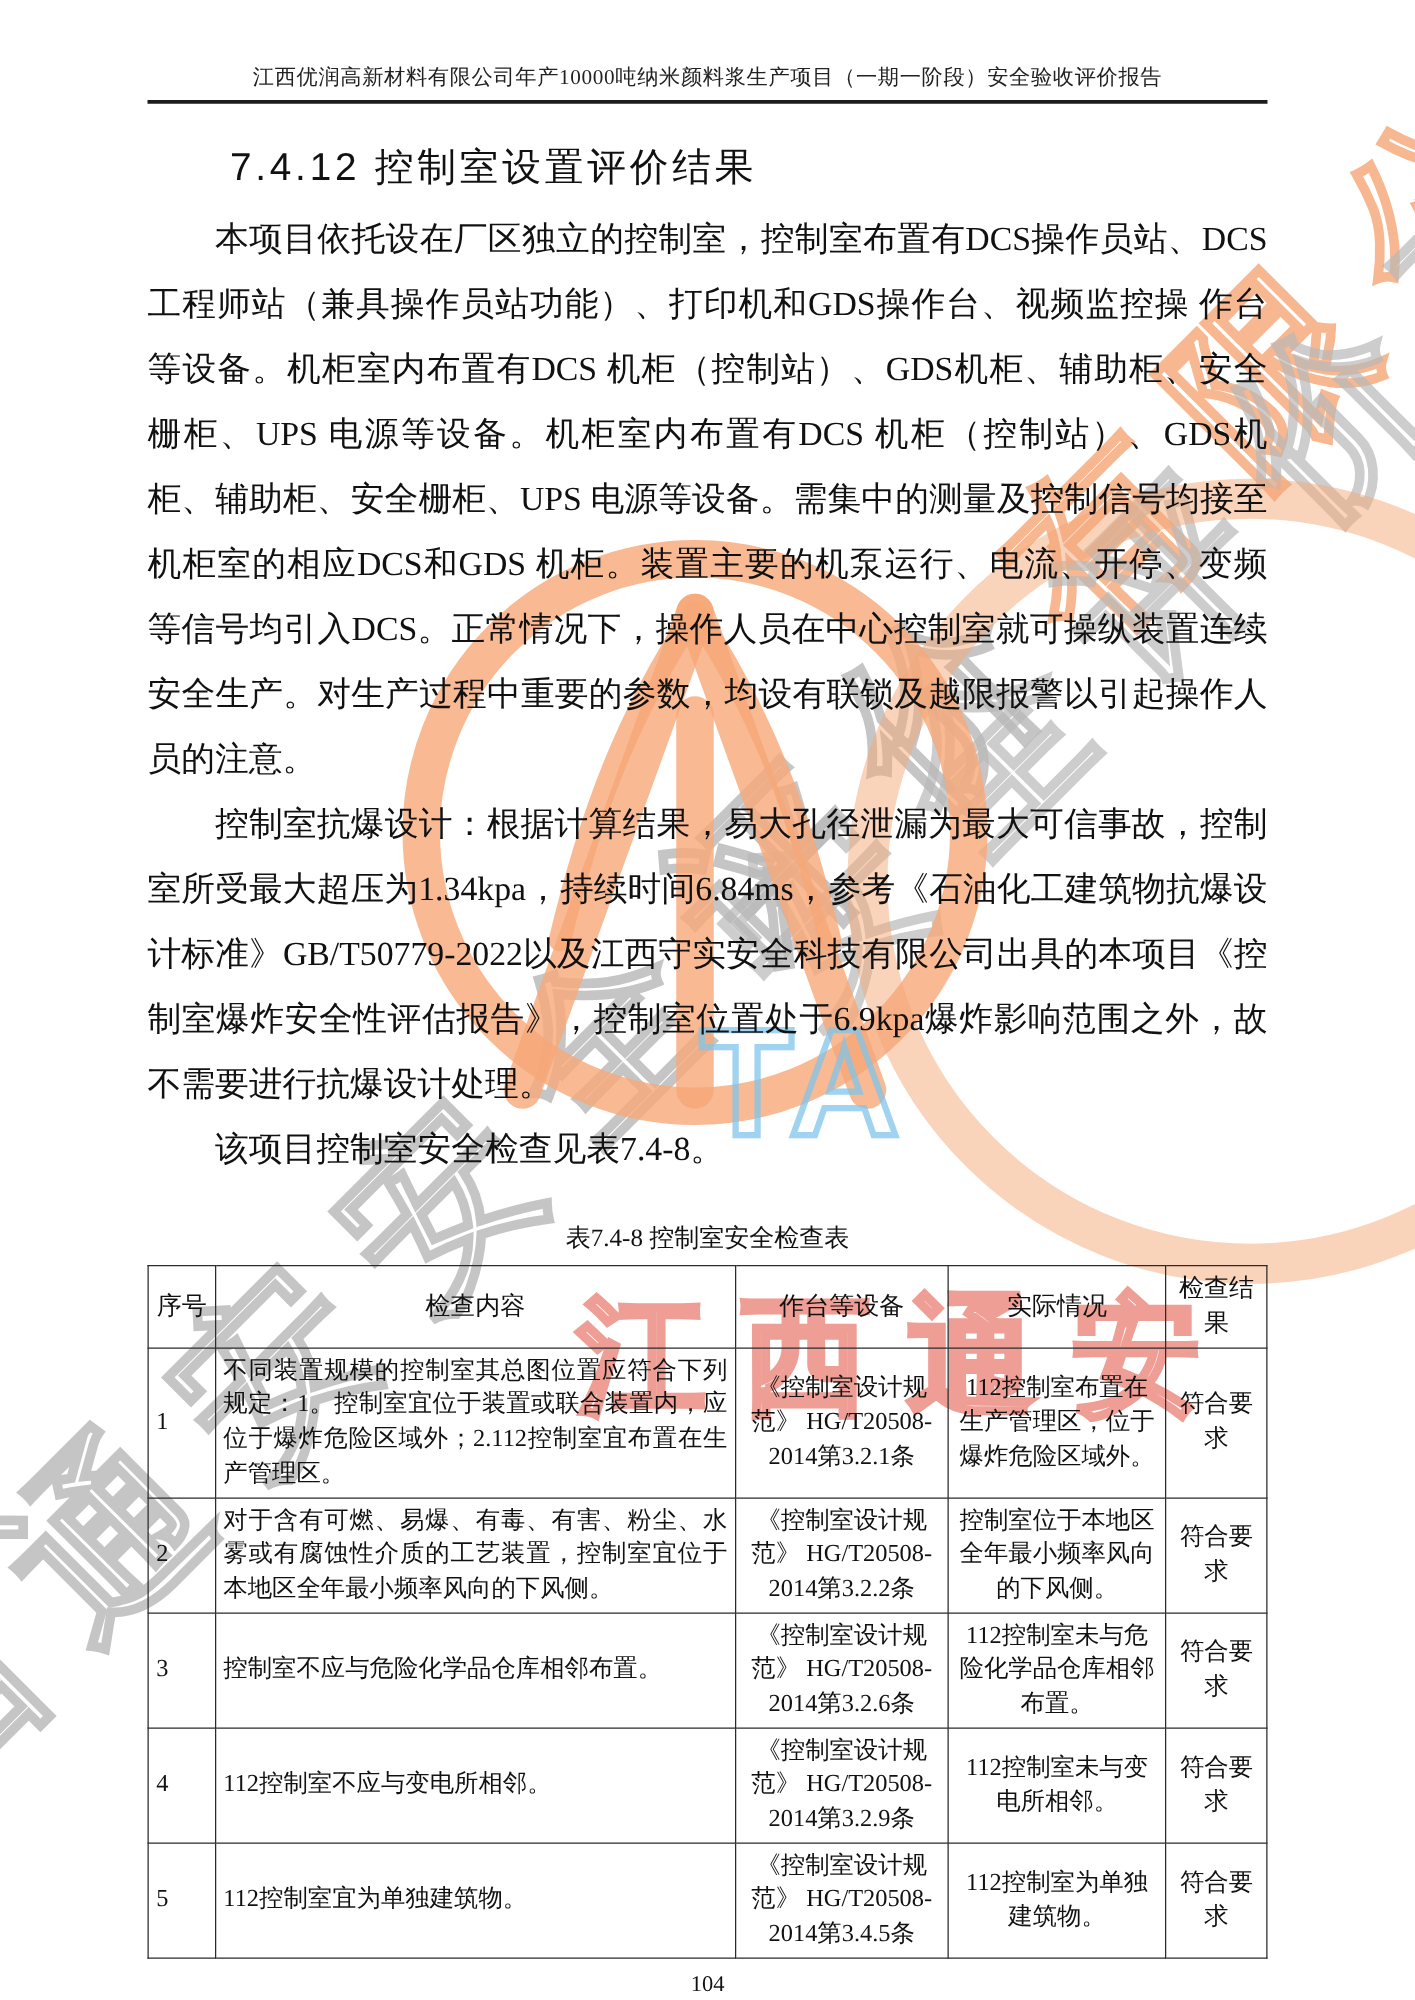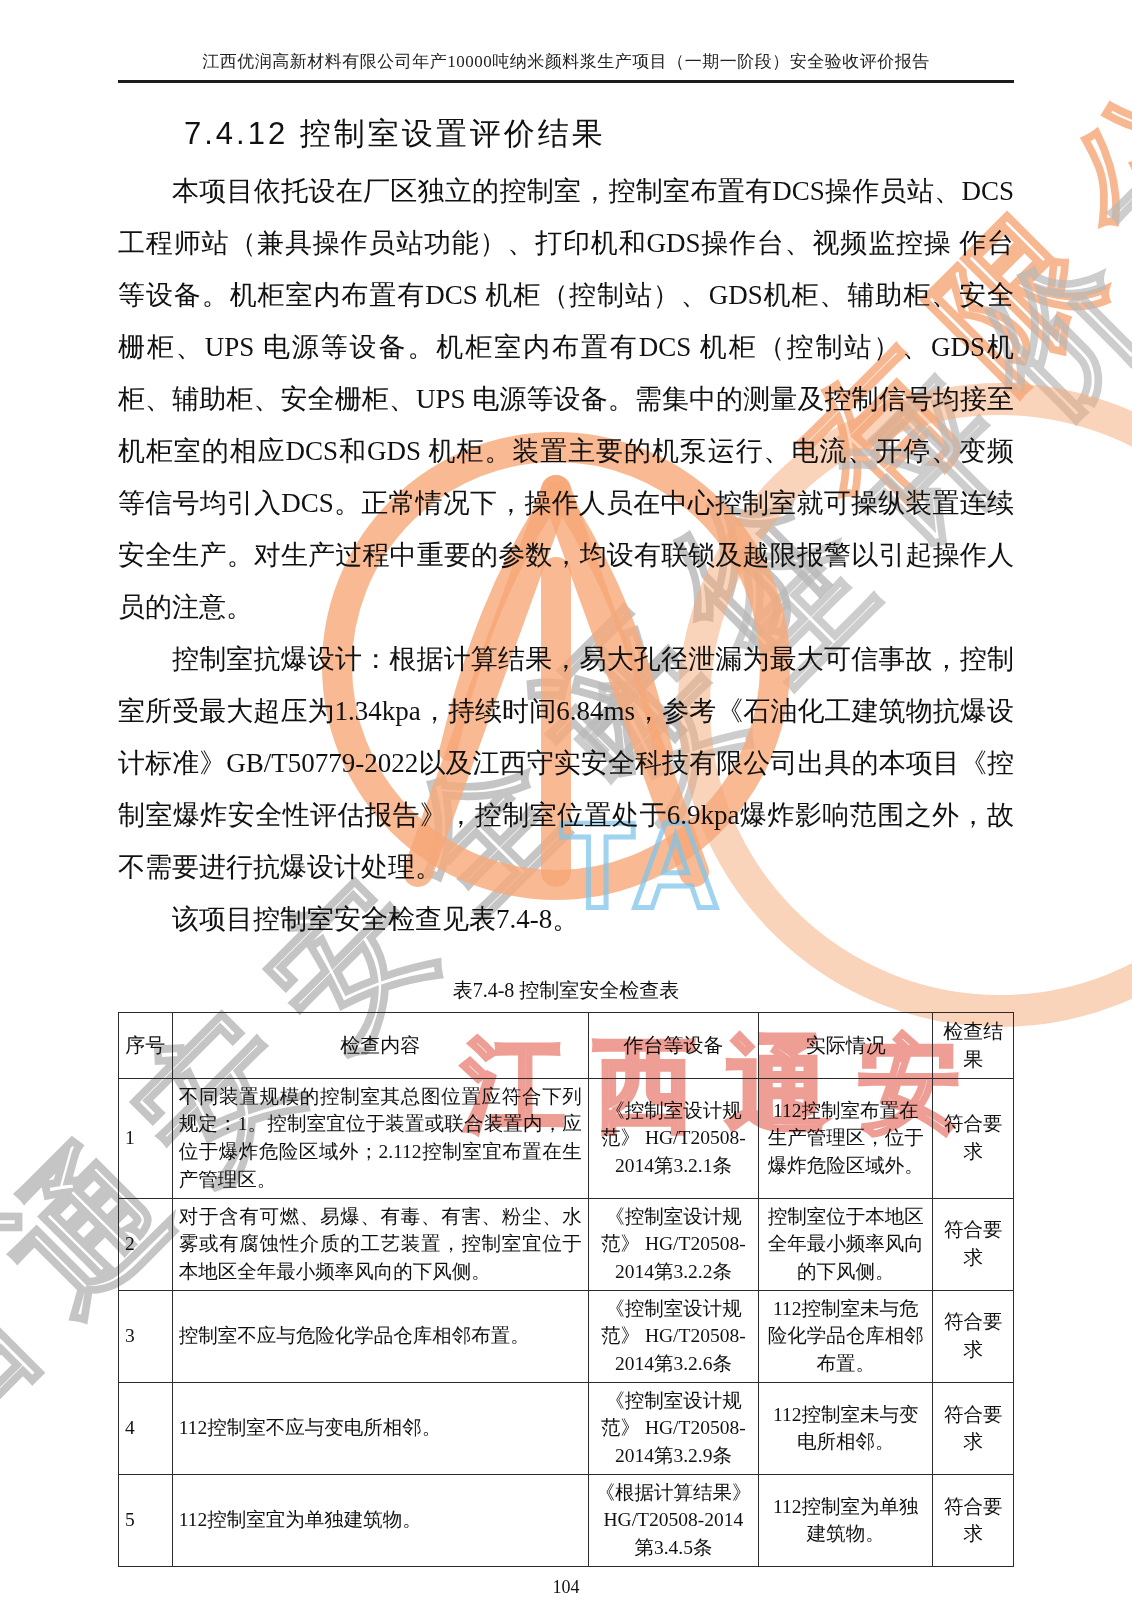--- a/index.html
+++ b/index.html
@@ -169,21 +169,21 @@
         <tr>
           <td class="c-no">4</td>
           <td class="c-content">112控制室不应与变电所相邻。</td>
           <td class="c-basis">《控制室设计规范》 HG/T20508-2014第3.2.9条</td>
           <td class="c-actual">112控制室未与变电所相邻。</td>
           <td class="c-result">符合要求</td>
         </tr>
         <tr>
           <td class="c-no">5</td>
           <td class="c-content">112控制室宜为单独建筑物。</td>
-          <td class="c-basis">《根据计算结果》 HG/T20508-2014第3.4.5条</td>
+          <td class="c-basis">《控制室设计规范》 HG/T20508-2014第3.4.5条</td>
           <td class="c-actual">112控制室为单独建筑物。</td>
           <td class="c-result">符合要求</td>
         </tr>
       </tbody>
     </table>
 
     <div class="page-number">104</div>
     <hr class="footer-rule">
     <div class="doc-footer">
       <span class="left">江西通安安全评价有限公司</span>

